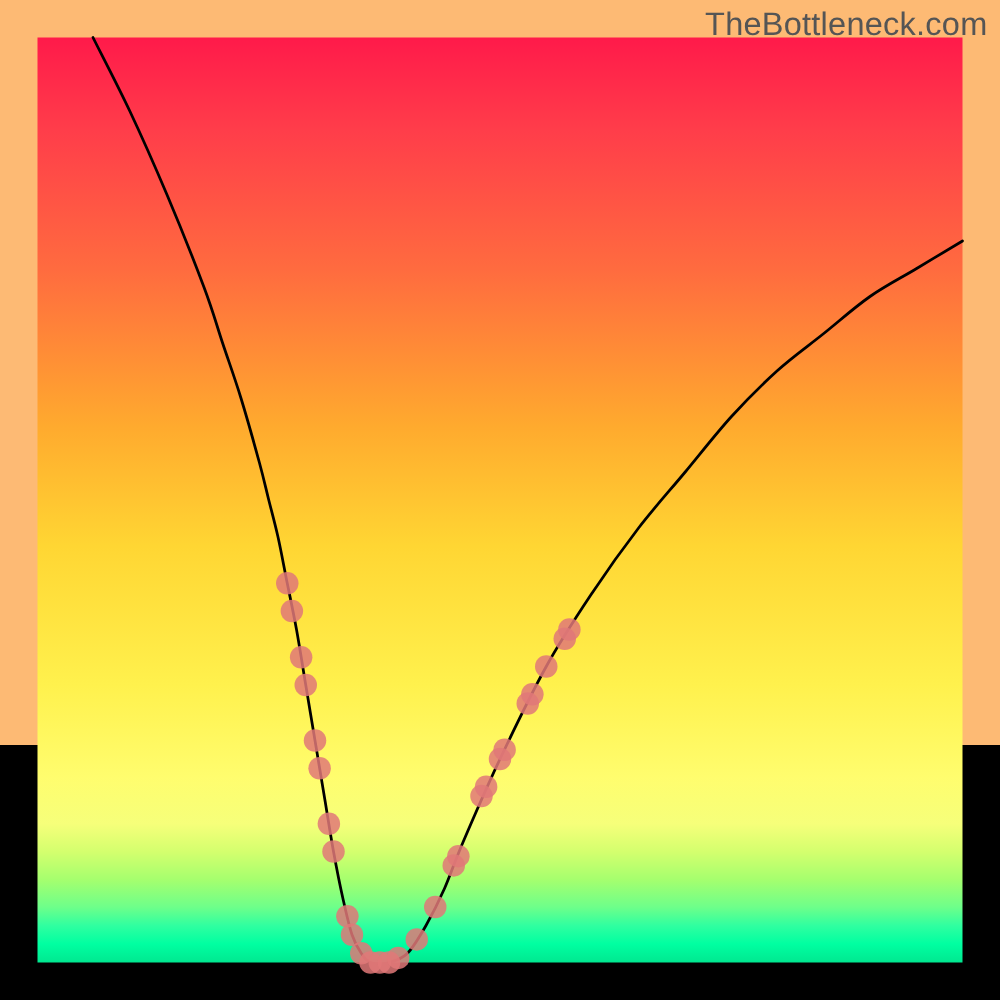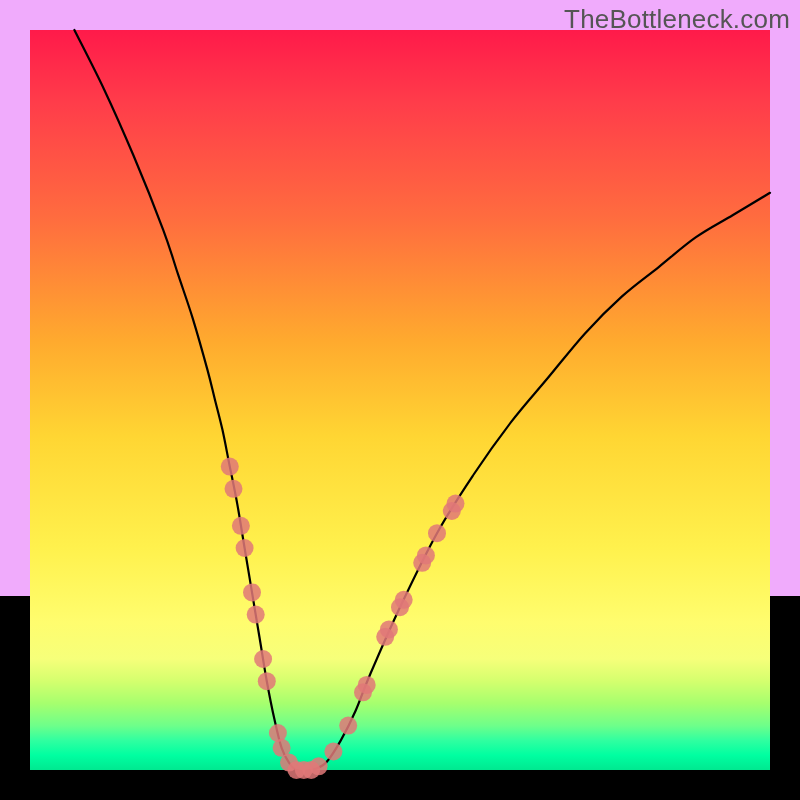--- a/index.html
+++ b/index.html
@@ -10,21 +10,21 @@
     overflow: hidden;
     background: #000;
     font-family: Arial, Helvetica, sans-serif;
   }
   .frame {
     position: absolute;
     top: 0;
     left: 0;
     width: 800px;
     height: 596px;
-    background: #f0abfc;
+    background: #fdba74;
   }
   .plot-area {
     position: absolute;
     top: 30px;
     left: 30px;
     width: 740px;
     height: 740px;
     
     background: linear-gradient(
       to bottom,

